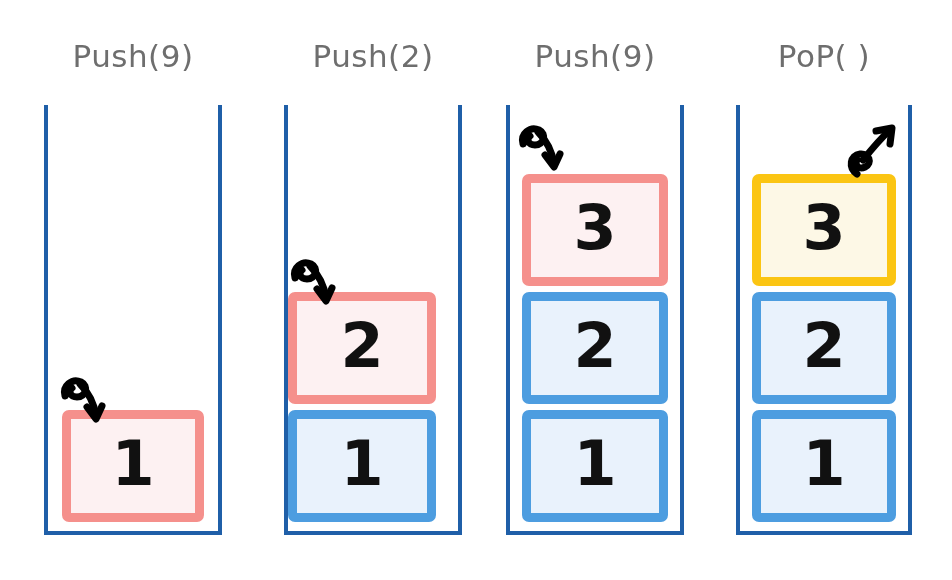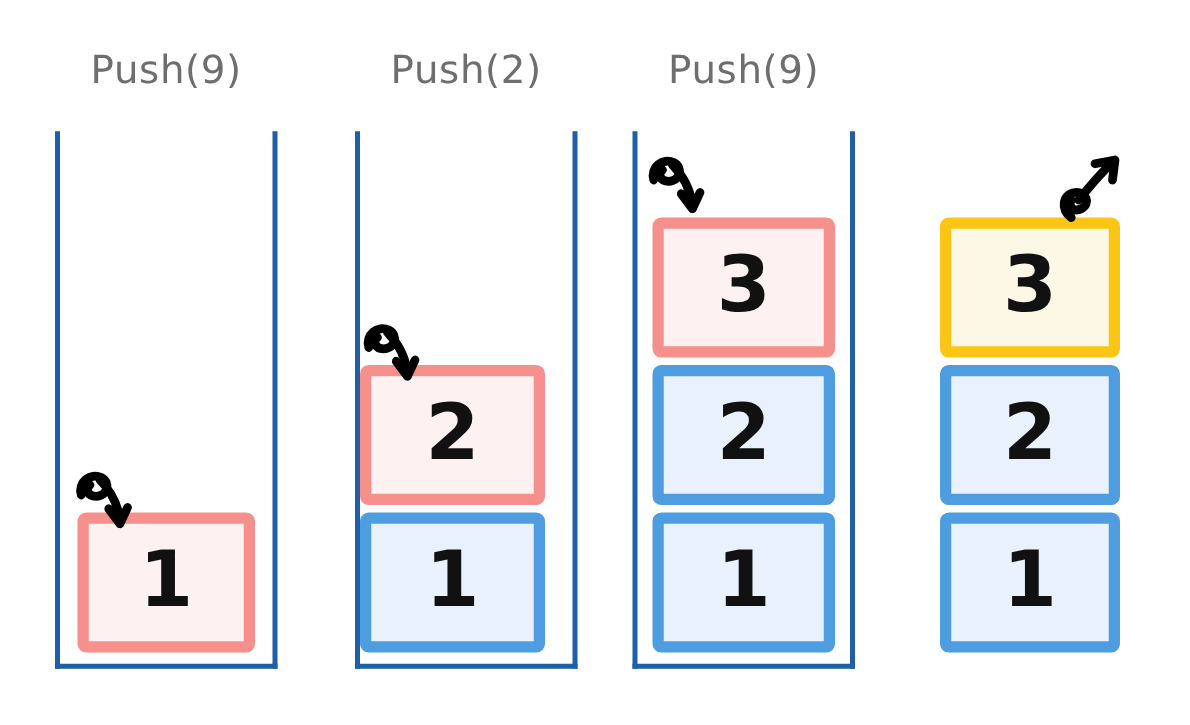--- a/index.html
+++ b/index.html
@@ -142,20 +142,24 @@
     <div class="cell blue" style="left: 522px; top: 410px; width: 146px; height: 112px;">
       <span class="num">1</span>
     </div>
     <div class="arrow" style="left: 516px; top: 122px;">
       <svg width="58" height="56" viewBox="0 0 58 56" fill="none">
         <path d="M7 22 C4 12, 14 4, 23 8 C31 12, 28 23, 19 23 C12 23, 10 17, 14 14" stroke="#000" stroke-width="7" stroke-linecap="round" stroke-linejoin="round" fill="none"></path>
         <path d="M22 10 C30 18, 36 28, 38 42" stroke="#000" stroke-width="7" stroke-linecap="round" stroke-linejoin="round" fill="none"></path>
         <path d="M29 33 L38 45 L44 32" stroke="#000" stroke-width="7" stroke-linecap="round" stroke-linejoin="round" fill="none"></path>
       </svg>
     </div>
+    <div class="column" style="left: 736px; width: 176px;">
+      <div class="col-label">PoP( )</div>
+      <div class="stack-box" style="left: 0px; width: 176px;"></div>
+    </div>
     <div class="cell yellow" style="left: 752px; top: 174px; width: 144px; height: 112px;">
       <span class="num">3</span>
     </div>
     <div class="cell blue" style="left: 752px; top: 292px; width: 144px; height: 112px;">
       <span class="num">2</span>
     </div>
     <div class="cell blue" style="left: 752px; top: 410px; width: 144px; height: 112px;">
       <span class="num">1</span>
     </div>
     <div class="arrow" style="left: 845px; top: 122px;">

